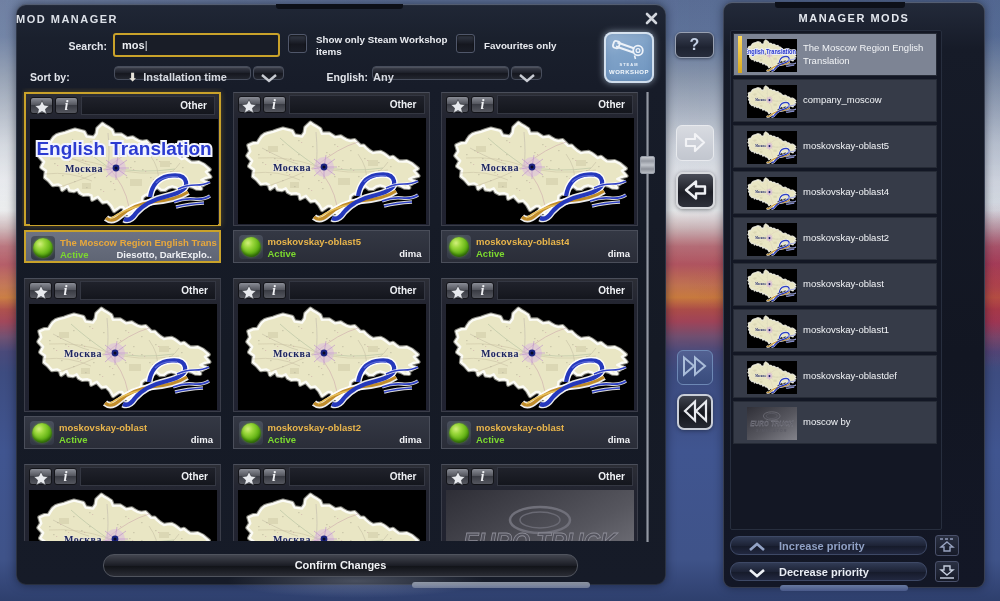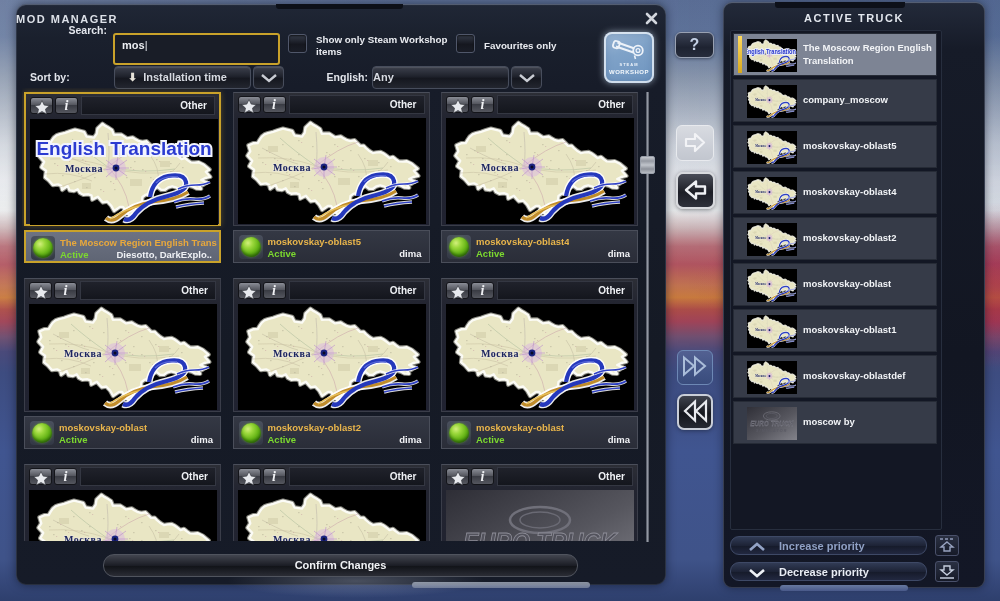--- a/index.html
+++ b/index.html
@@ -15,40 +15,40 @@
 
 #dlg{left:16px;top:4px;width:650px;height:581px;border-radius:10px;
  background:linear-gradient(180deg,#202736 0%,#1a202d 6%,#171c29 14%,#151a25 60%,#161b28 100%);
  box-shadow:0 0 10px rgba(10,15,30,.55), inset 0 1px 1px rgba(160,175,200,.35), inset 0 0 0 1px rgba(90,100,125,.28);}
 #dlgglow{left:210px;top:560px;width:260px;height:34px;border-radius:50%;
  background:radial-gradient(ellipse at center,rgba(205,215,235,.28),rgba(205,215,235,0) 70%);}
 #dlgnotch{left:396px;top:578px;width:178px;height:6px;border-radius:3px;background:linear-gradient(180deg,#aab3c2,#7e88a0);opacity:.8}
 #title{left:0;right:0;top:9px;font-size:11px;letter-spacing:1.5px;color:#dde1e8}
 #close{left:629px;top:7px;font-size:15px;color:#c9cdd5}
 
-#lb-search{left:24px;top:20px;width:67px;text-align:right;font-size:10.5px;color:#e3e6ec}
-#inp{left:97px;top:29px;width:167px;height:32px;background:#191d27;border:2px solid #c9a22a;border-radius:3px;
+#lb-search{left:24px;top:36px;width:67px;text-align:right;font-size:10.5px;color:#e3e6ec}
+#inp{left:97px;top:29px;width:167px;height:24px;background:#191d27;border:2px solid #c9a22a;border-radius:3px;
  color:#eceef2;font-size:11px;font-weight:bold;line-height:22px;padding-left:7px}
 #inp i{font-style:normal;font-weight:normal;color:#dfe2e8}
 #inp{line-height:20px!important}
 .cb{width:19px;height:19px;border-radius:3px;border:1px solid #50576a;
  background:linear-gradient(180deg,#363c4a,#15171f 55%,#1a1d27);box-shadow:inset 0 1px 2px rgba(0,0,0,.7)}
 #cb1{left:272px;top:30px}
 #lb-cb1{left:300px;top:30px;font-size:9.8px;line-height:11.5px;color:#e9ebf0}
 #cb2{left:440px;top:30px}
 #lb-cb2{left:468px;top:36px;font-size:9.8px;color:#e9ebf0}
 #steam{left:588px;top:28px;width:50px;height:51px;border-radius:8px;
  background:linear-gradient(160deg,#9db8d6 0%,#7fa2c8 40%,#6e94bf 100%);
  box-shadow:0 0 7px rgba(200,215,235,.65), inset 0 0 0 2px rgba(235,242,250,.8), inset 0 0 8px rgba(40,70,110,.35);}
 #steam svg{position:absolute;left:7px;top:5px}
 #steam .t1{position:absolute;left:0;width:100%;text-align:center;top:30px;font-size:4px;letter-spacing:1px;color:#f0f5fb}
 #steam .t2{position:absolute;left:0;width:100%;text-align:center;top:37px;font-size:6px;letter-spacing:.5px;color:#f4f8fc}
 
 #lb-sort{left:14px;top:67px;width:80px;text-align:left;font-size:10.5px;color:#e3e6ec}
-.dd{height:23px;border-radius:4px;border:1px solid #474d5c;
+.dd{height:14px;border-radius:4px;border:1px solid #474d5c;
  background:linear-gradient(180deg,#3c404c 0%,#1f222c 45%,#15171f 55%,#23262f 100%);
  box-shadow:inset 0 1px 1px rgba(255,255,255,.12);color:#d7dae1;font-size:11px;font-weight:bold;line-height:21px}
 #dd1{left:98px;top:62px;width:137px;padding-left:13px}
 #dd1 s{ text-decoration:none;color:#e8e4da;margin-right:6px;font-size:11px}
 #chev1{left:237px;top:62px;width:31px}
 #lb-cat{left:272px;top:67px;width:80px;text-align:right;font-size:10.5px;color:#e3e6ec}
 #dd2{left:356px;top:62px;width:137px;}
 #chev2{left:495px;top:62px;width:31px}
 .chevi{display:block;margin:7px auto 0}
 
@@ -102,21 +102,21 @@
  background:linear-gradient(180deg,#232a3a 0%,#161b28 8%,#121622 60%,#131726 100%);
  box-shadow:0 0 8px rgba(10,15,30,.5), inset 0 0 0 1px rgba(105,115,140,.4), inset 0 1px 1px rgba(170,185,210,.3);}
 #ptitle{left:0;right:0;top:10px;text-align:center;font-size:11px;letter-spacing:1.5px;color:#e3e7ee}
 #pnotch-t{left:52px;top:0px;width:130px;height:6px;border-radius:0 0 3px 3px;background:#0d1019}
 #pnotch-b{left:57px;top:583px;width:128px;height:6px;border-radius:3px;background:linear-gradient(180deg,#67799f,#49598a)}
 #plist{left:8px;top:28px;width:210px;height:500px}
 .prow{position:absolute;left:2px;width:204px;height:43px;background:#363b48;border:1px solid #262b36}
 .prow .pthumb{position:absolute;left:13px;top:5px;width:50px;height:33px;background:#000}
 .prow .pthumb svg{display:block;width:50px;height:33px}
 .prow .ptext{position:absolute;left:69px;top:0;width:133px;height:100%;display:table}
-.prow .ptext span{display:table-cell;vertical-align:middle;font-size:9.5px;font-weight:bold;color:#f2f4f7;line-height:12.5px;white-space:nowrap}
+.prow .ptext span{display:table-cell;vertical-align:middle;font-size:9.5px;font-weight:normal;color:#f2f4f7;line-height:12.5px;white-space:nowrap}
 .prow.psel{background:#7d8494}
 .prow.psel .ybar{position:absolute;left:4px;top:2px;bottom:2px;width:4px;background:linear-gradient(180deg,#ffda5e,#d8a81e)}
 #inc,#dec{left:7px;width:197px;height:19px;border-radius:9px;border:1px solid #3e4966;
  background:linear-gradient(180deg,#313b55 0%,#1d2336 50%,#161b2b 55%,#222840 100%)}
 #inc{top:534px}#dec{top:560px}
 #inc span,#dec span{position:absolute;left:48px;top:3px;font-size:11px;font-weight:bold}
 #inc span{color:#8fa0c4}#dec span{color:#e8ecf4}
 #inc svg,#dec svg{position:absolute;left:17px;top:5px}
 .sq{left:212px;width:24px;height:21px;border-radius:3px;border:1px solid #49506a;background:linear-gradient(180deg,#2a3042,#161a28)}
 #sq1{top:533px}#sq2{top:559px}
@@ -527,21 +527,21 @@
     </svg>
   </div>
 <div id="rew" class="ab mid">
     <svg width="28" height="24" viewBox="0 0 28 24" style="margin-top:3px">
       <path d="M25,2.5 l-10,9.5 10,9.5 z M14,2.5 l-10,9.5 10,9.5 z" fill="none" stroke="#e8eaef" stroke-width="2.2"></path>
     </svg>
   </div>
 
 <div id="panel" class="ab">
   <div id="pnotch-t" class="ab"></div>
-  <div id="ptitle" class="ab b">ACTIVE TRUCK</div>
+  <div id="ptitle" class="ab b">MANAGER MODS</div>
   <div class="ab" style="left:7px;top:28px;width:212px;height:500px;background:#131724;border:1px solid #272e3e;border-radius:2px"></div>
   <div id="plist" class="ab">
       <div class="prow psel" style="top:3px">
   <div class="ybar"></div>
   <div class="pthumb">
           <svg viewBox="6 2 178 103" preserveAspectRatio="none">
             <use href="#mapart"></use>
   <text x="88" y="48" text-anchor="middle" font-size="20" font-weight="bold" fill="#2434c8" stroke="#eef1ff" stroke-width="5" paint-order="stroke">English Translation</text>
   </svg>
         </div>

